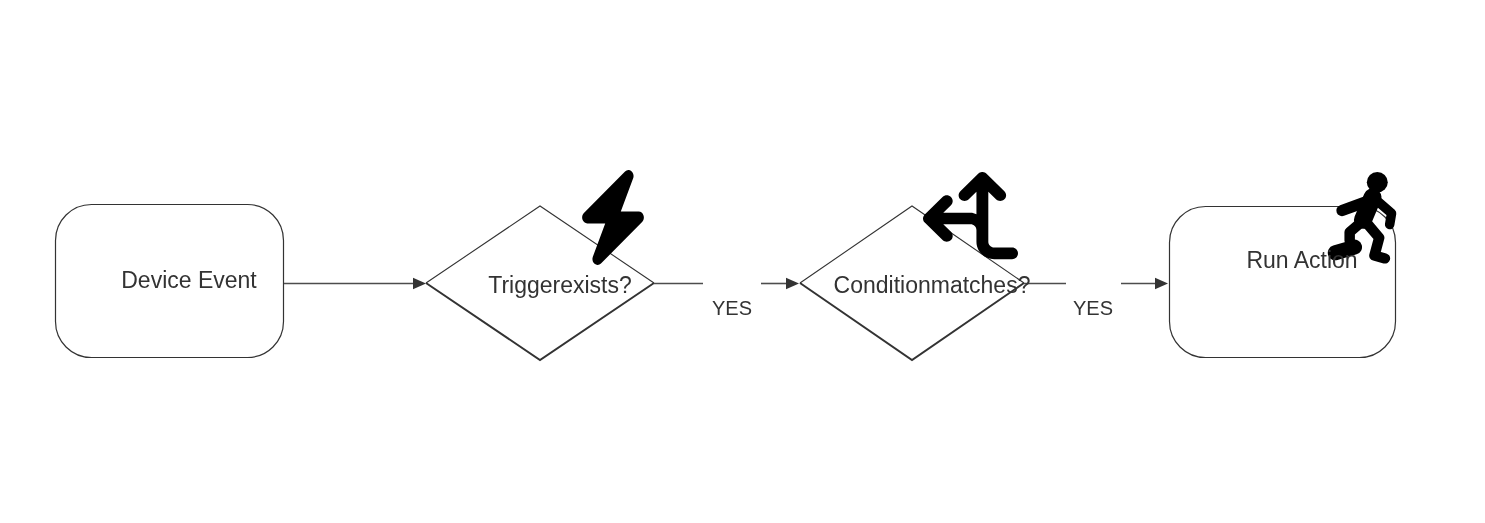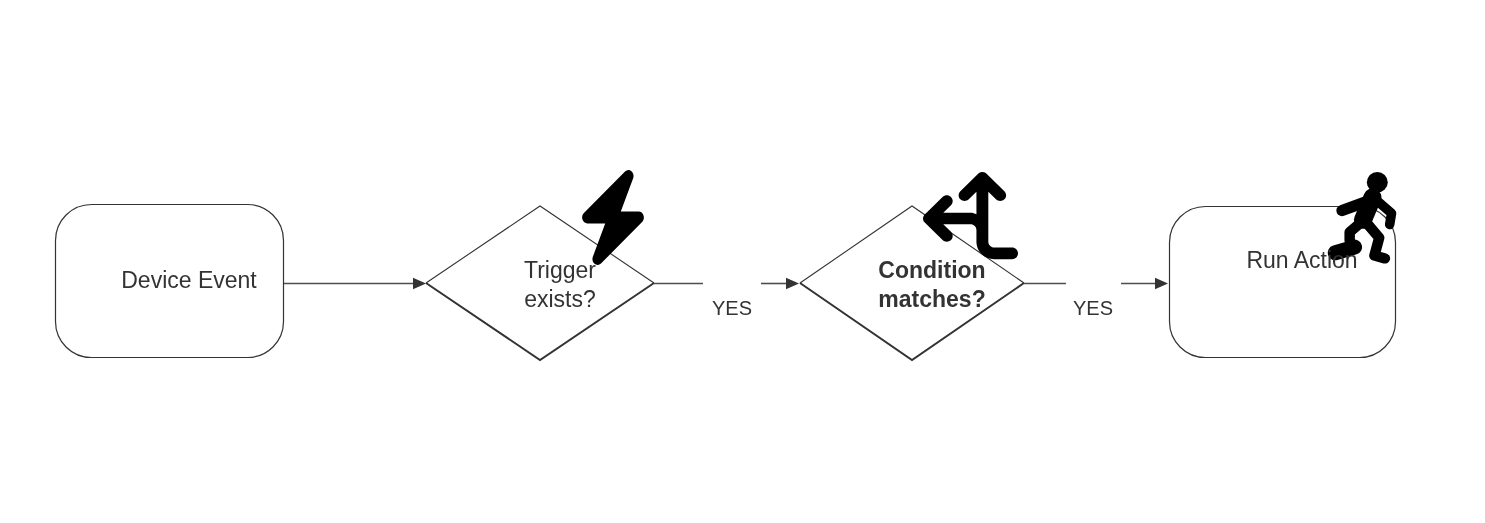--- a/index.html
+++ b/index.html
@@ -28,21 +28,21 @@
   .icon-svg{position:absolute;}
   .icon-svg *{fill:var(--icon-color);}
   .icon-stroke *{fill:none;stroke:var(--icon-color);stroke-linecap:round;stroke-linejoin:round;}
   .icon-stroke .filled{fill:var(--icon-color);stroke:none;}
   .node-label{
     position:absolute;display:flex;align-items:center;justify-content:center;
     text-align:center;color:var(--text-color);font-size:23px;line-height:29px;
     pointer-events:none;
     padding-left:20px;
   }
-  .node-label .lines{display:flex;flex-direction:column;}
+  .node-label .lines{display:flex;flex-direction:row;}
   .edge-label{
     position:absolute;transform:translate(-50%,-50%);
     color:var(--text-color);font-size:20px;line-height:20px;
     background:var(--background);padding:0 2px;margin-top:24px;
   }
 </style>
 </head>
 <body>
 
 <div class="canvas">
@@ -105,21 +105,21 @@
     <span>Device Event</span>
   </div>
 
   <div class="node-label" style="left:426px;top:210px;width:228px;height:150px;">
     <span class="lines">
       <span>Trigger</span>
       <span>exists?</span>
     </span>
   </div>
 
-  <div class="node-label" style="left:800px;top:210px;width:224px;height:150px;font-weight:bold;">
+  <div class="node-label" style="left:800px;top:210px;width:224px;height:150px;">
     <span class="lines">
       <span>Condition</span>
       <span>matches?</span>
     </span>
   </div>
 
   <div class="node-label" style="left:1169px;top:206px;width:226px;height:108px;">
     <span>Run Action</span>
   </div>
 

